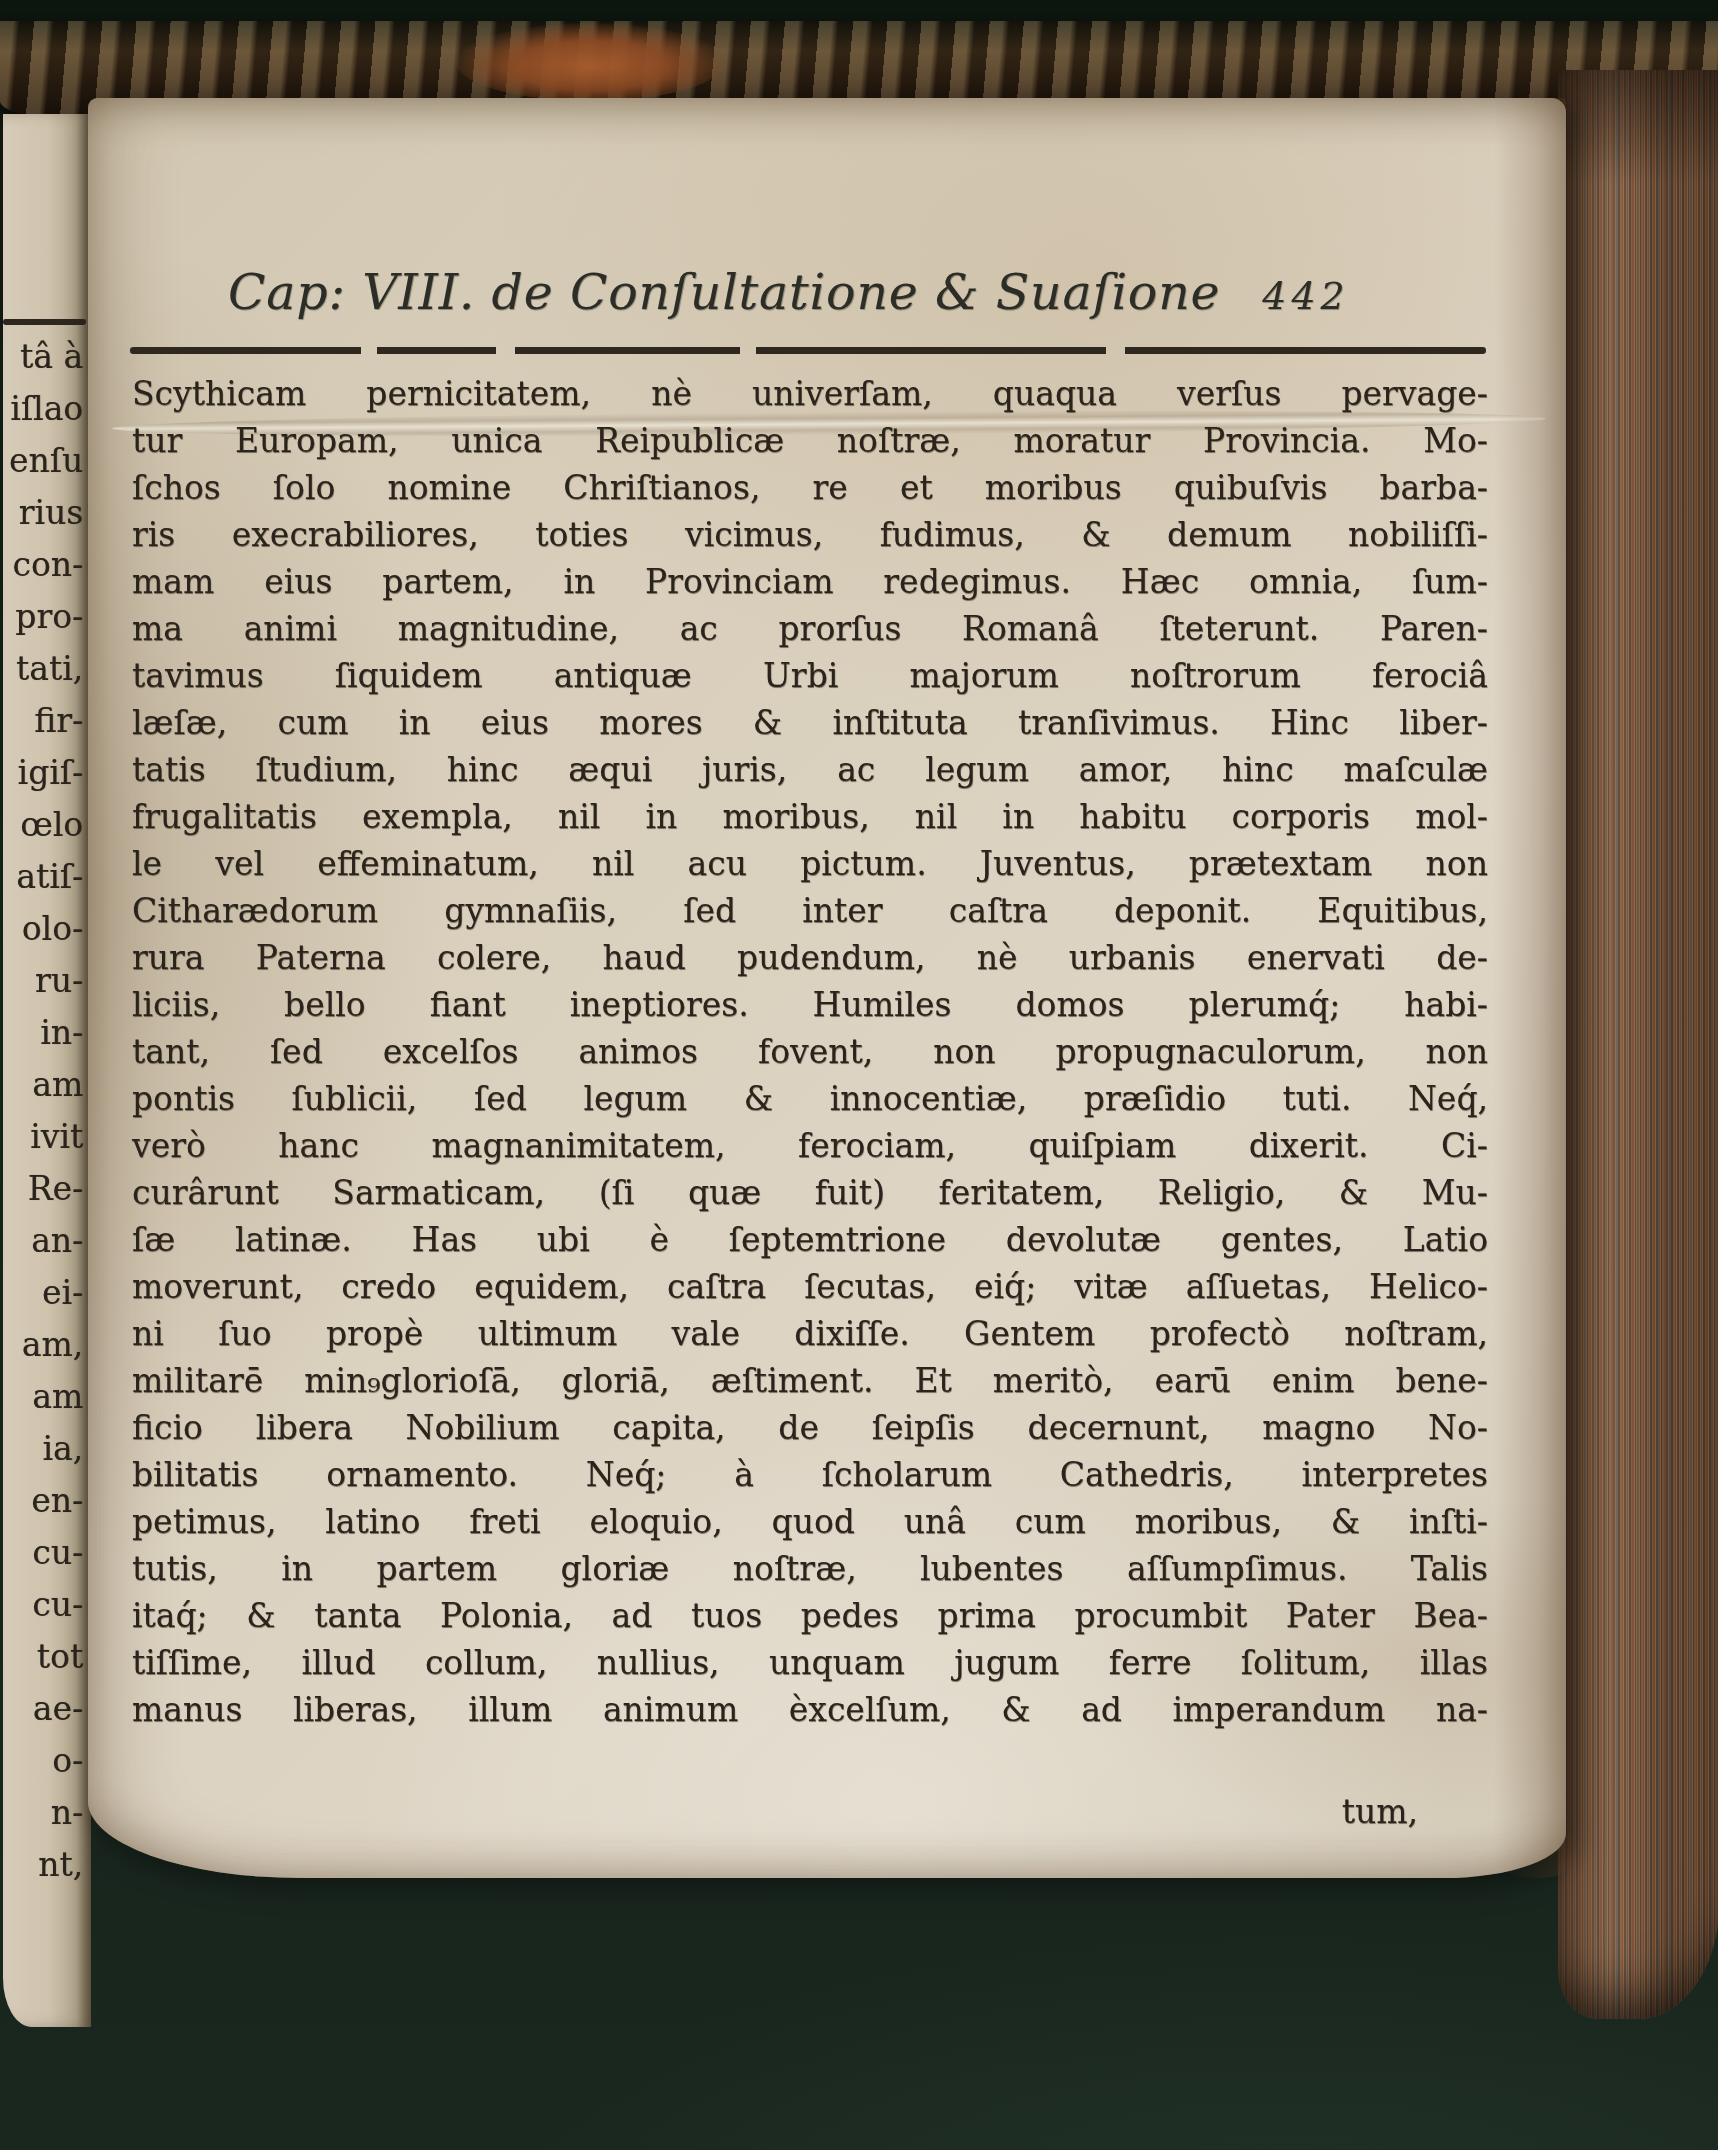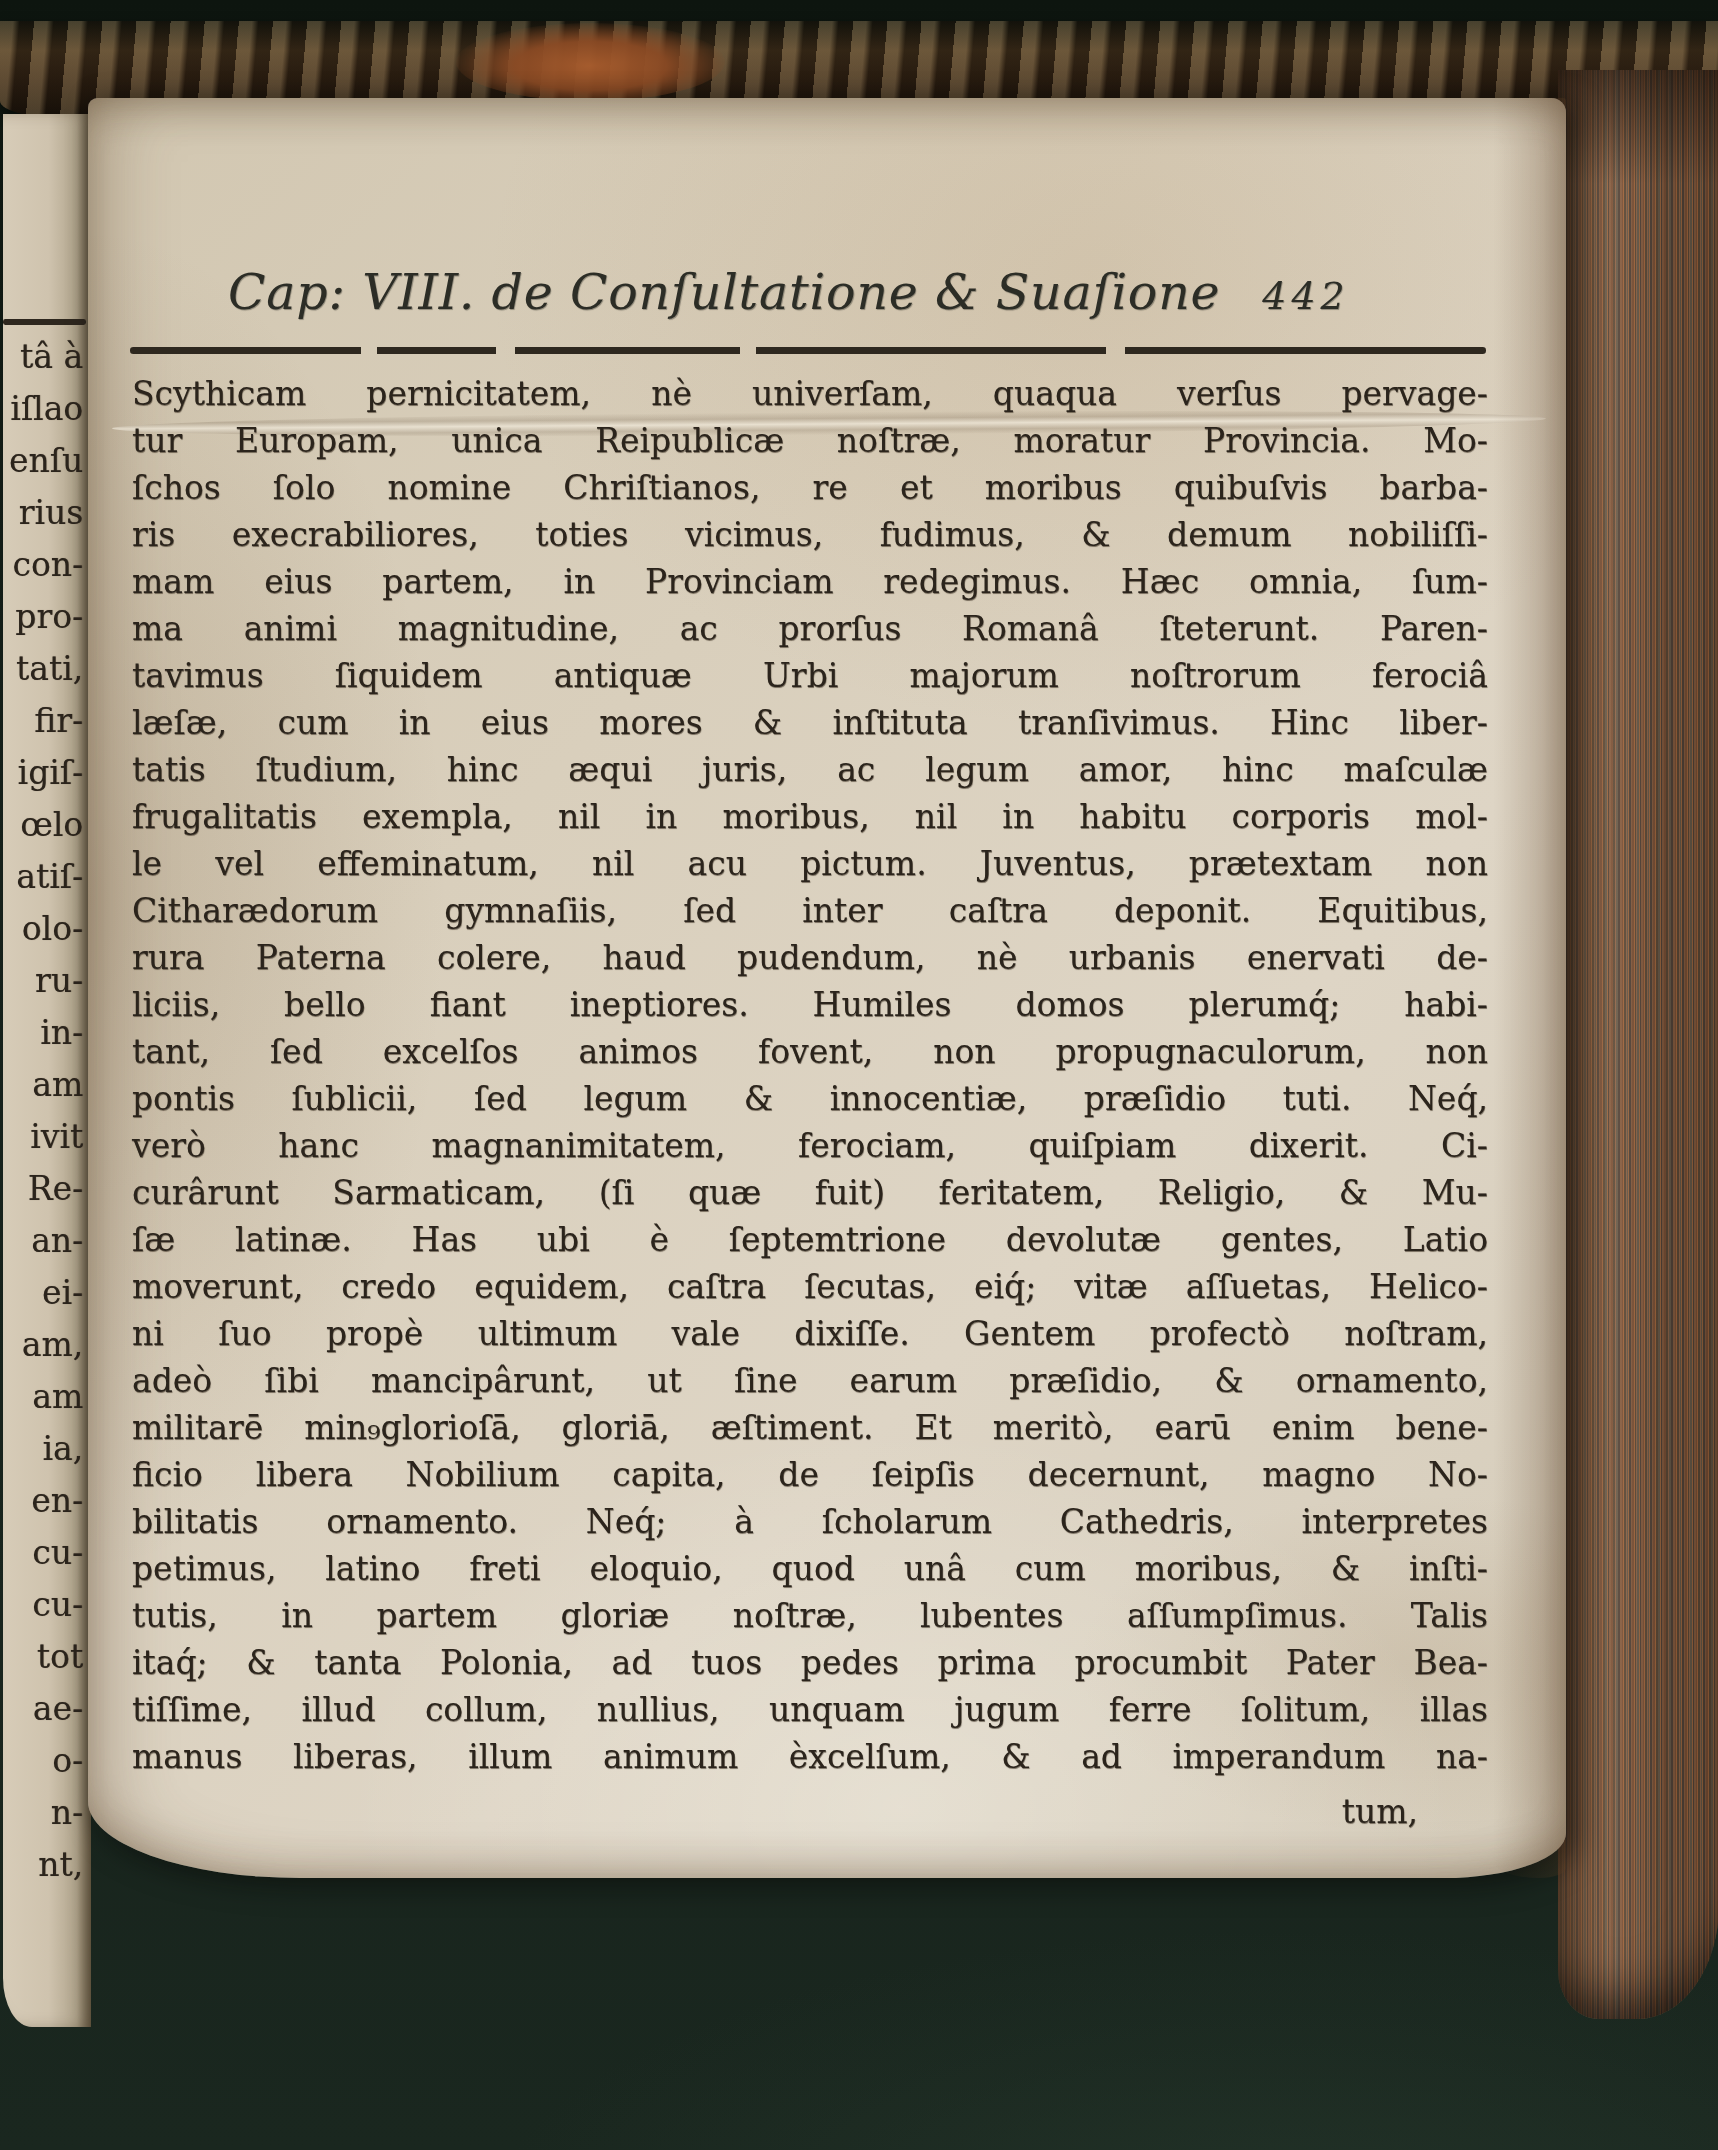--- a/index.html
+++ b/index.html
@@ -223,21 +223,20 @@
         <div class="bline">Citharædorum gymnaſiis, ſed inter caſtra deponit. Equitibus,</div>
         <div class="bline">rura Paterna colere, haud pudendum, nè urbanis enervati de-</div>
         <div class="bline">liciis, bello fiant ineptiores. Humiles domos plerumq́; habi-</div>
         <div class="bline">tant, ſed excelſos animos fovent, non propugnaculorum, non</div>
         <div class="bline">pontis ſublicii, ſed legum &amp; innocentiæ, præſidio tuti. Neq́,</div>
         <div class="bline">verò hanc magnanimitatem, ferociam, quiſpiam dixerit. Ci-</div>
         <div class="bline">curârunt Sarmaticam, (ſi quæ fuit) feritatem, Religio, &amp; Mu-</div>
         <div class="bline">ſæ latinæ. Has ubi è ſeptemtrione devolutæ gentes, Latio</div>
         <div class="bline">moverunt, credo equidem, caſtra ſecutas, eiq́; vitæ aſſuetas, Helico-</div>
         <div class="bline">ni ſuo propè ultimum vale dixiſſe. Gentem profectò noſtram,</div>
-        <div class="bline">adeò ſibi mancipârunt, ut ſine earum præſidio, &amp; ornamento,</div>
         <div class="bline">militarē min₉glorioſā, gloriā, æſtiment. Et meritò, earū enim bene-</div>
         <div class="bline">ficio libera Nobilium capita, de ſeipſis decernunt, magno No-</div>
         <div class="bline">bilitatis ornamento. Neq́; à ſcholarum Cathedris, interpretes</div>
         <div class="bline">petimus, latino freti eloquio, quod unâ cum moribus, &amp; inſti-</div>
         <div class="bline">tutis, in partem gloriæ noſtræ, lubentes aſſumpſimus. Talis</div>
         <div class="bline">itaq́; &amp; tanta Polonia, ad tuos pedes prima procumbit Pater Bea-</div>
         <div class="bline">tiſſime, illud collum, nullius, unquam jugum ferre ſolitum, illas</div>
         <div class="bline">manus liberas, illum animum èxcelſum, &amp; ad imperandum na-</div>
       </div>
 

